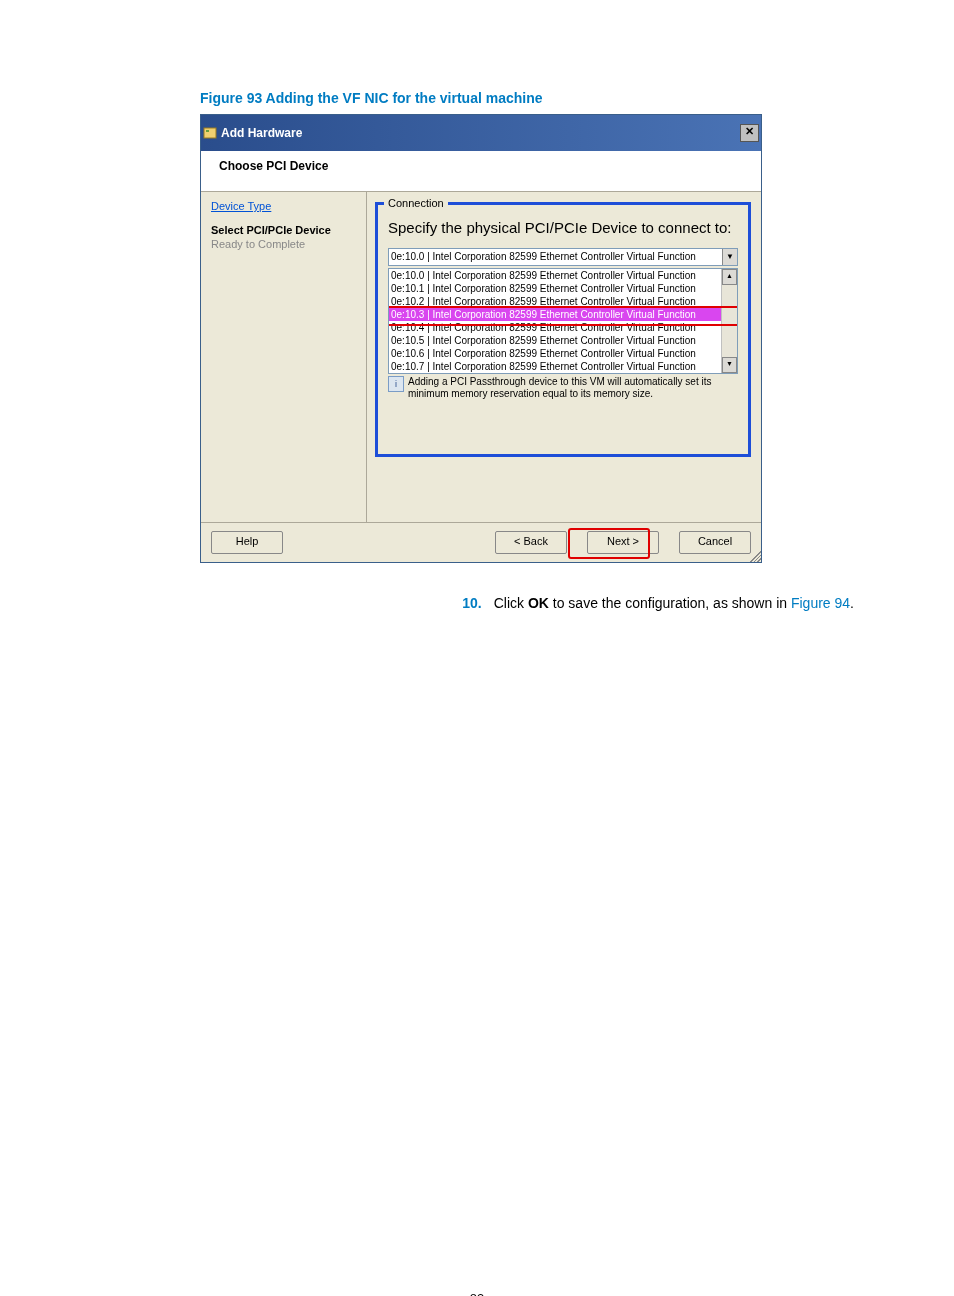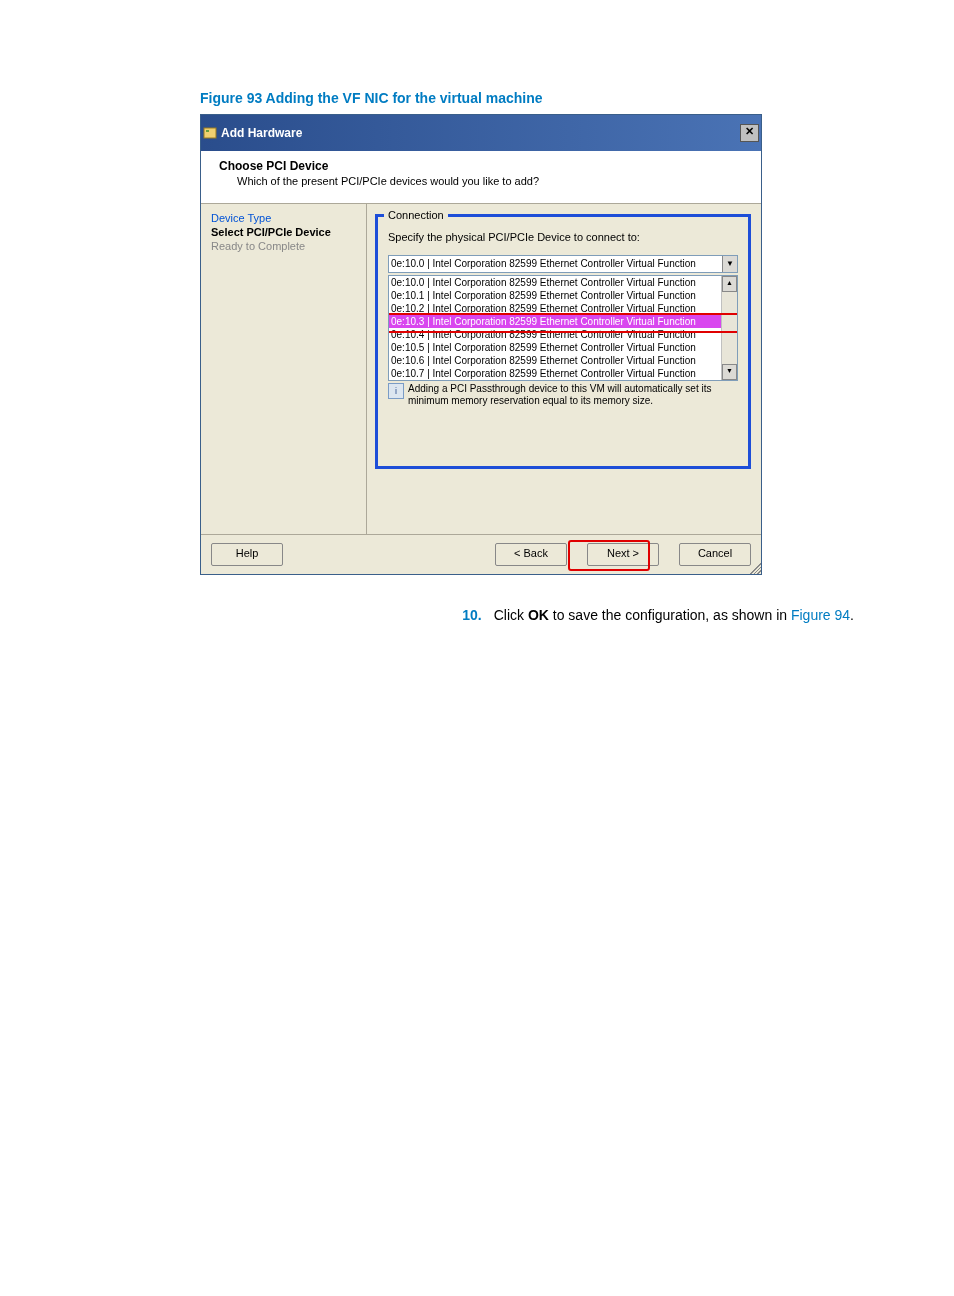--- a/index.html
+++ b/index.html
@@ -64,21 +64,21 @@
     display: flex;
     background: #ece9d8;
     min-height: 330px;
   }
   .sidebar {
     width: 145px;
     padding: 8px 10px;
     border-right: 1px solid #aca899;
     font-size: 11px;
   }
-  .sidebar .link { color: #0052d6; margin-bottom: 2px; cursor: default; }
+  .sidebar .link { color: #0052d6; text-decoration: underline; margin-bottom: 12px; cursor: default; }
   .sidebar .bold { font-weight: bold; color: #000; margin-bottom: 2px; }
   .sidebar .gray { color: #888; }
   .main-panel {
     flex: 1;
     padding: 6px 10px 10px 8px;
     position: relative;
   }
   .fieldset {
     border: 3px solid #1d4ed8;
     padding: 14px 10px 10px 10px;
@@ -88,21 +88,21 @@
     position: relative;
   }
   .fieldset-label {
     position: absolute;
     top: -8px;
     left: 6px;
     background: #ece9d8;
     padding: 0 4px;
     font-size: 11px;
   }
-  .instruct { font-size: 11px; margin-bottom: 12px; }
+  .instruct { font-size: 15px; margin-bottom: 12px; }
   .combo {
     border: 1px solid #7f9db9;
     background: #fff;
     height: 16px;
     font-size: 10px;
     padding-left: 2px;
     line-height: 16px;
     display: flex;
     justify-content: space-between;
     margin-bottom: 2px;
@@ -229,21 +229,20 @@
               <rect x="3" y="4" width="3" height="2" fill="#6b9e3b"></rect>
             </svg>
         </span>
         <span>Add Hardware</span>
       </div>
       <div class="close-btn">✕</div>
     </div>
 
     <div class="header-area">
       <div class="header-title">Choose PCI Device</div>
-      <div class="header-sub">Which of the present PCI/PCIe devices would you like to add?</div>
     </div>
 
     <div class="body-area">
       <div class="sidebar">
         <div class="link">Device Type</div>
         <div class="bold">Select PCI/PCIe Device</div>
         <div class="gray">Ready to Complete</div>
       </div>
 
       <div class="main-panel">

